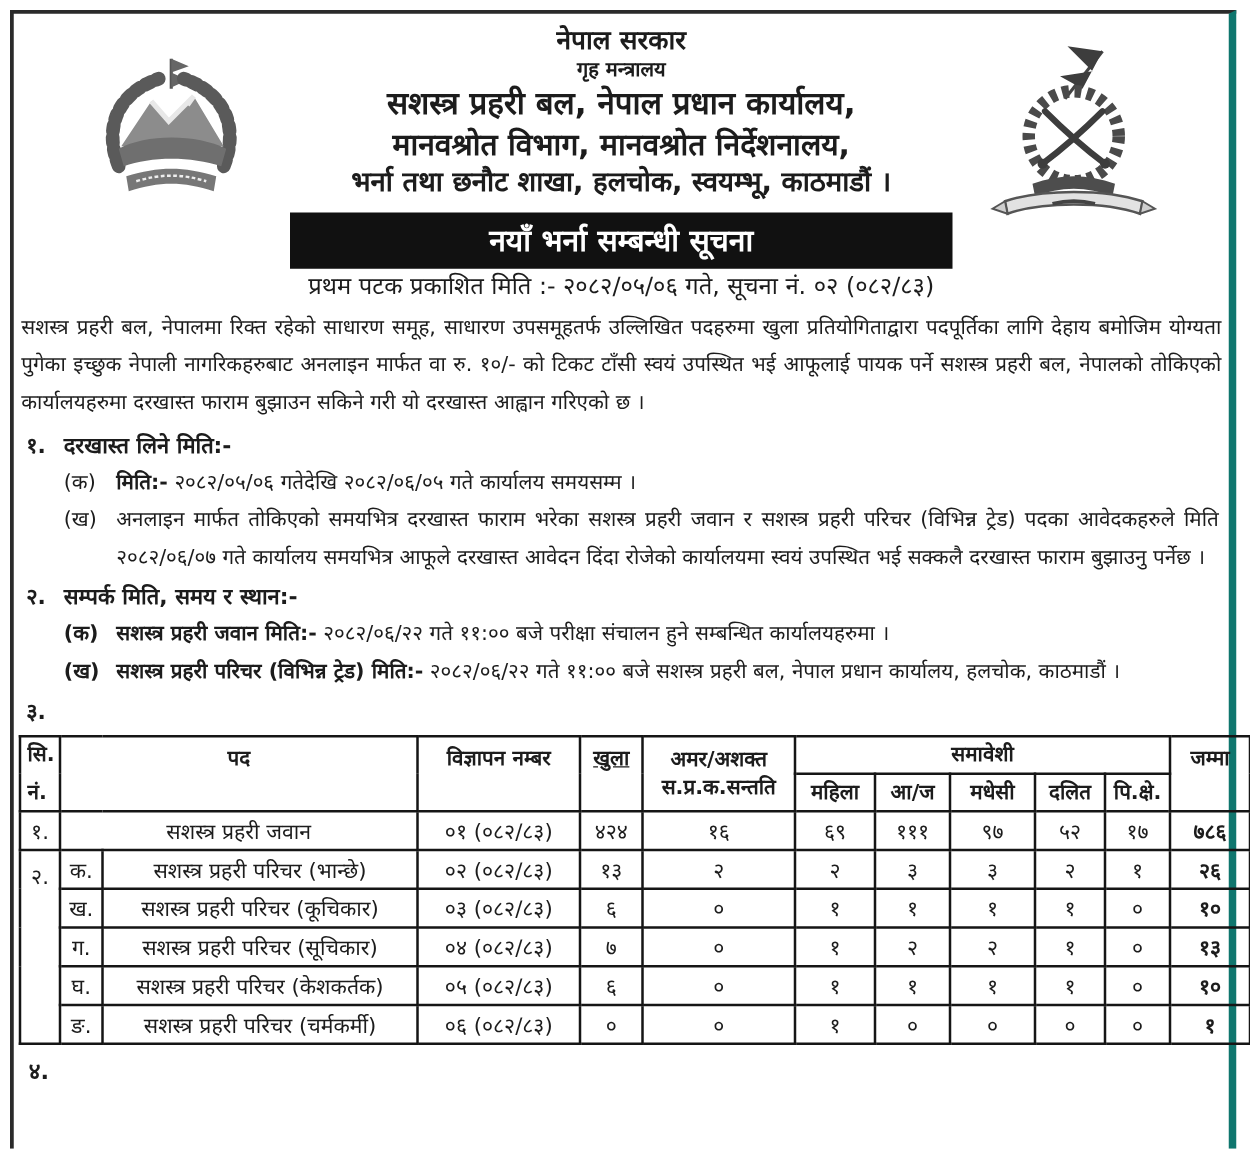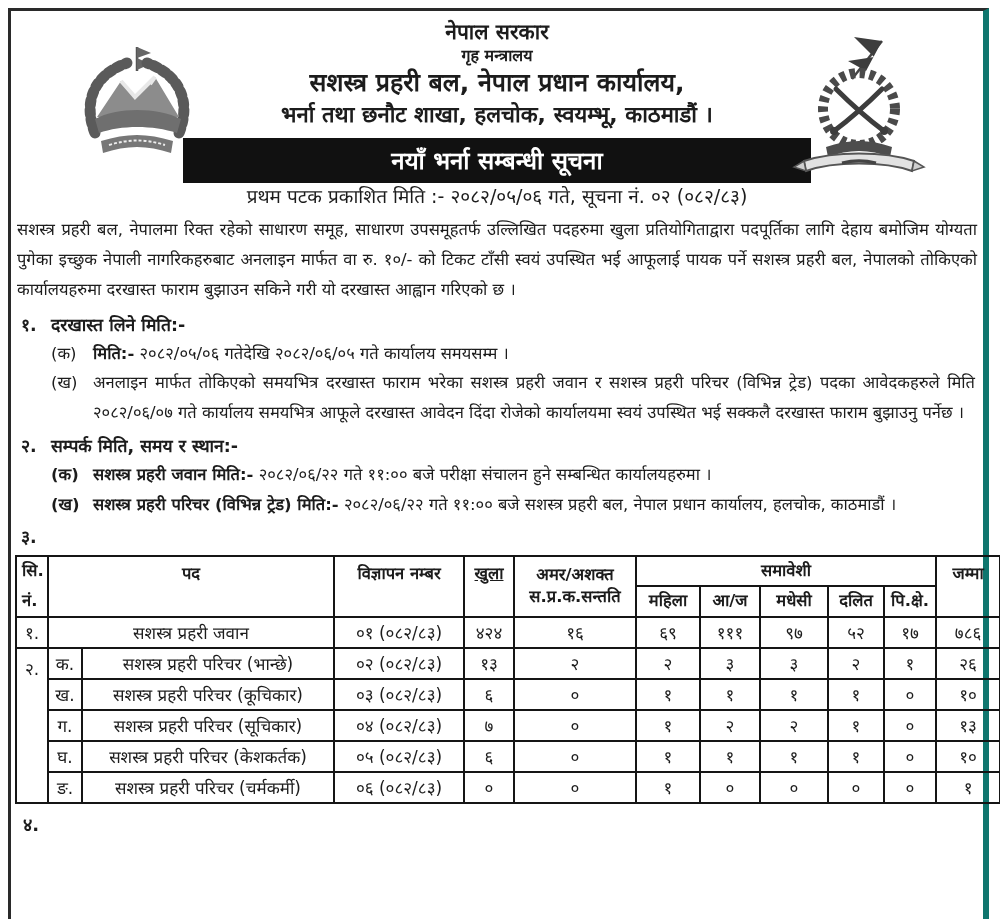--- a/index.html
+++ b/index.html
@@ -16,21 +16,21 @@
   .hdr{position:relative;text-align:center;}
   .hdr .l1{font-size:21px;font-weight:bold;line-height:1.3;}
   .hdr .l2{font-size:16px;font-weight:bold;line-height:1.25;}
   .hdr .l3{font-size:25px;font-weight:bold;line-height:1.35;}
   .hdr .l4{font-size:24px;font-weight:bold;line-height:1.35;}
   .hdr .l5{font-size:22px;font-weight:bold;line-height:1.35;}
   .emblem-left{position:absolute;left:52px;top:18px;}
   .emblem-right{position:absolute;right:45px;top:8px;}
   
   .banner{
-    width:628px;margin:8px auto 0 auto;background:#111;color:#fff;
+    width:530px;margin:8px auto 0 auto;background:#111;color:#fff;
     font-size:24px;font-weight:bold;text-align:center;padding:5px 0 7px 0;
   }
   .published{
     text-align:center;font-size:19px;font-weight:normal;margin:0 0 6px 0;
   }
   
   .intro{
     font-size:16.5px;line-height:1.82;text-align:justify;margin:2px 2px 6px 2px;
   }
   
@@ -46,21 +46,21 @@
     border-collapse:collapse;table-layout:fixed;width:972px;margin:4px auto 0 auto;
     font-size:17px;
   }
   table.roster th,table.roster td{
     border:2px solid #151515;padding:3px 4px;text-align:center;vertical-align:middle;
     overflow:hidden;white-space:nowrap;
   }
   table.roster th{font-weight:bold;font-size:16.5px;line-height:1.35;}
   td.post{text-align:left;padding-left:7px;}
   td.num{font-weight:normal;}
-  td.total{font-weight:normal;}
+  td.total{font-weight:bold;}
   
   .footcut{display:flex;font-weight:bold;font-size:18px;margin:8px 0 0 0;}
   .footcut .no{width:36px;padding-left:8px;box-sizing:border-box;}
 </style>
 </head>
 <body>
 
 <div class="page">
 
   <div class="hdr">
@@ -101,20 +101,21 @@
         <path d="M20,134 C50,124 100,124 130,134 L128,144 C100,134 50,134 22,144 Z" fill="#e2e2e2" stroke="#555" stroke-width="2"></path>
         <path d="M58,136 C70,133 80,133 92,136" stroke="#444" stroke-width="3" fill="none"></path>
         <path d="M20,134 L10,140 L22,144 Z" fill="#cfcfcf" stroke="#555" stroke-width="1.5"></path>
         <path d="M130,134 L140,140 L128,144 Z" fill="#cfcfcf" stroke="#555" stroke-width="1.5"></path>
       </svg>
     </span>
 
     <div class="l1">नेपाल सरकार</div>
     <div class="l2">गृह मन्त्रालय</div>
     <div class="l3">सशस्त्र प्रहरी बल, नेपाल प्रधान कार्यालय,</div>
+    <div class="l4">मानवश्रोत विभाग, मानवश्रोत निर्देशनालय,</div>
     <div class="l5">भर्ना तथा छनौट शाखा, हलचोक, स्वयम्भू, काठमाडौं ।</div>
   </div>
 
   <div class="banner">नयाँ भर्ना सम्बन्धी सूचना</div>
 
   <div class="published">प्रथम पटक प्रकाशित मिति :- २०८२/०५/०६ गते, सूचना नं. ०२ (०८२/८३)</div>
 
   <div class="intro">सशस्त्र प्रहरी बल, नेपालमा रिक्त रहेको साधारण समूह, साधारण उपसमूहतर्फ उल्लिखित पदहरुमा खुला प्रतियोगिताद्वारा पदपूर्तिका लागि देहाय बमोजिम योग्यता पुगेका इच्छुक नेपाली नागरिकहरुबाट अनलाइन मार्फत वा रु. १०/- को टिकट टाँसी स्वयं उपस्थित भई आफूलाई पायक पर्ने सशस्त्र प्रहरी बल, नेपालको तोकिएको कार्यालयहरुमा दरखास्त फाराम बुझाउन सकिने गरी यो दरखास्त आह्वान गरिएको छ ।</div>
 
   <div class="sec">

